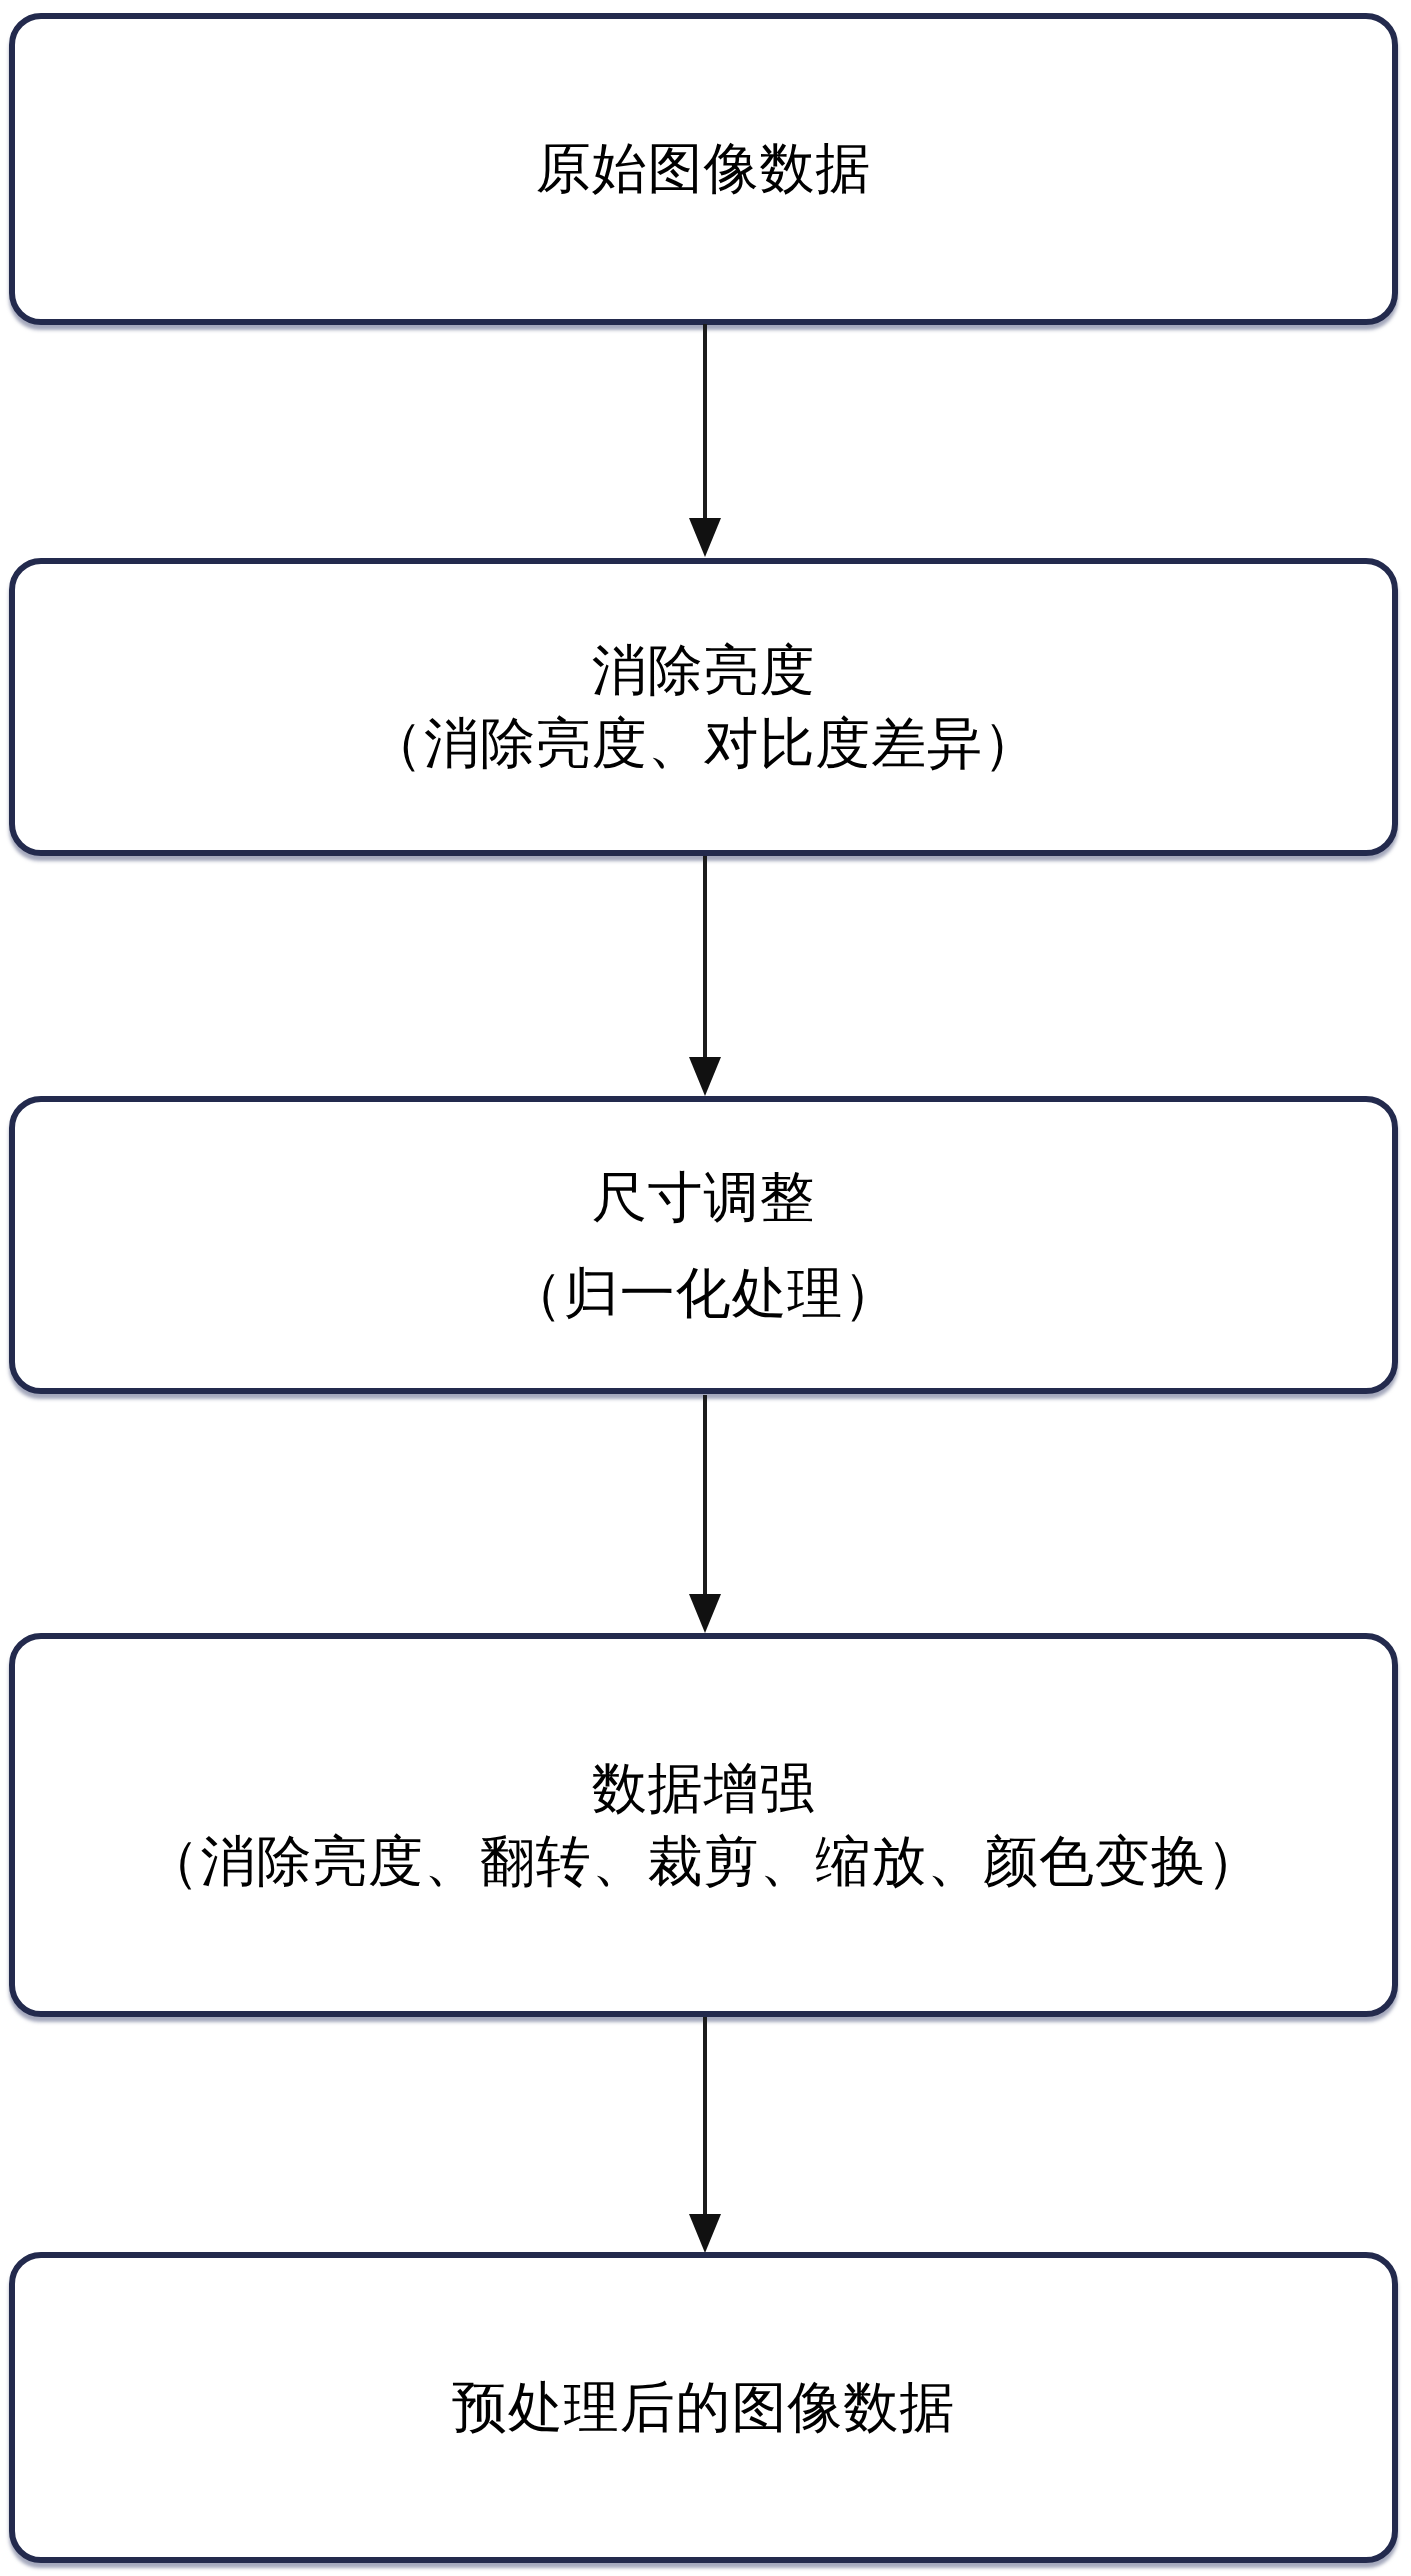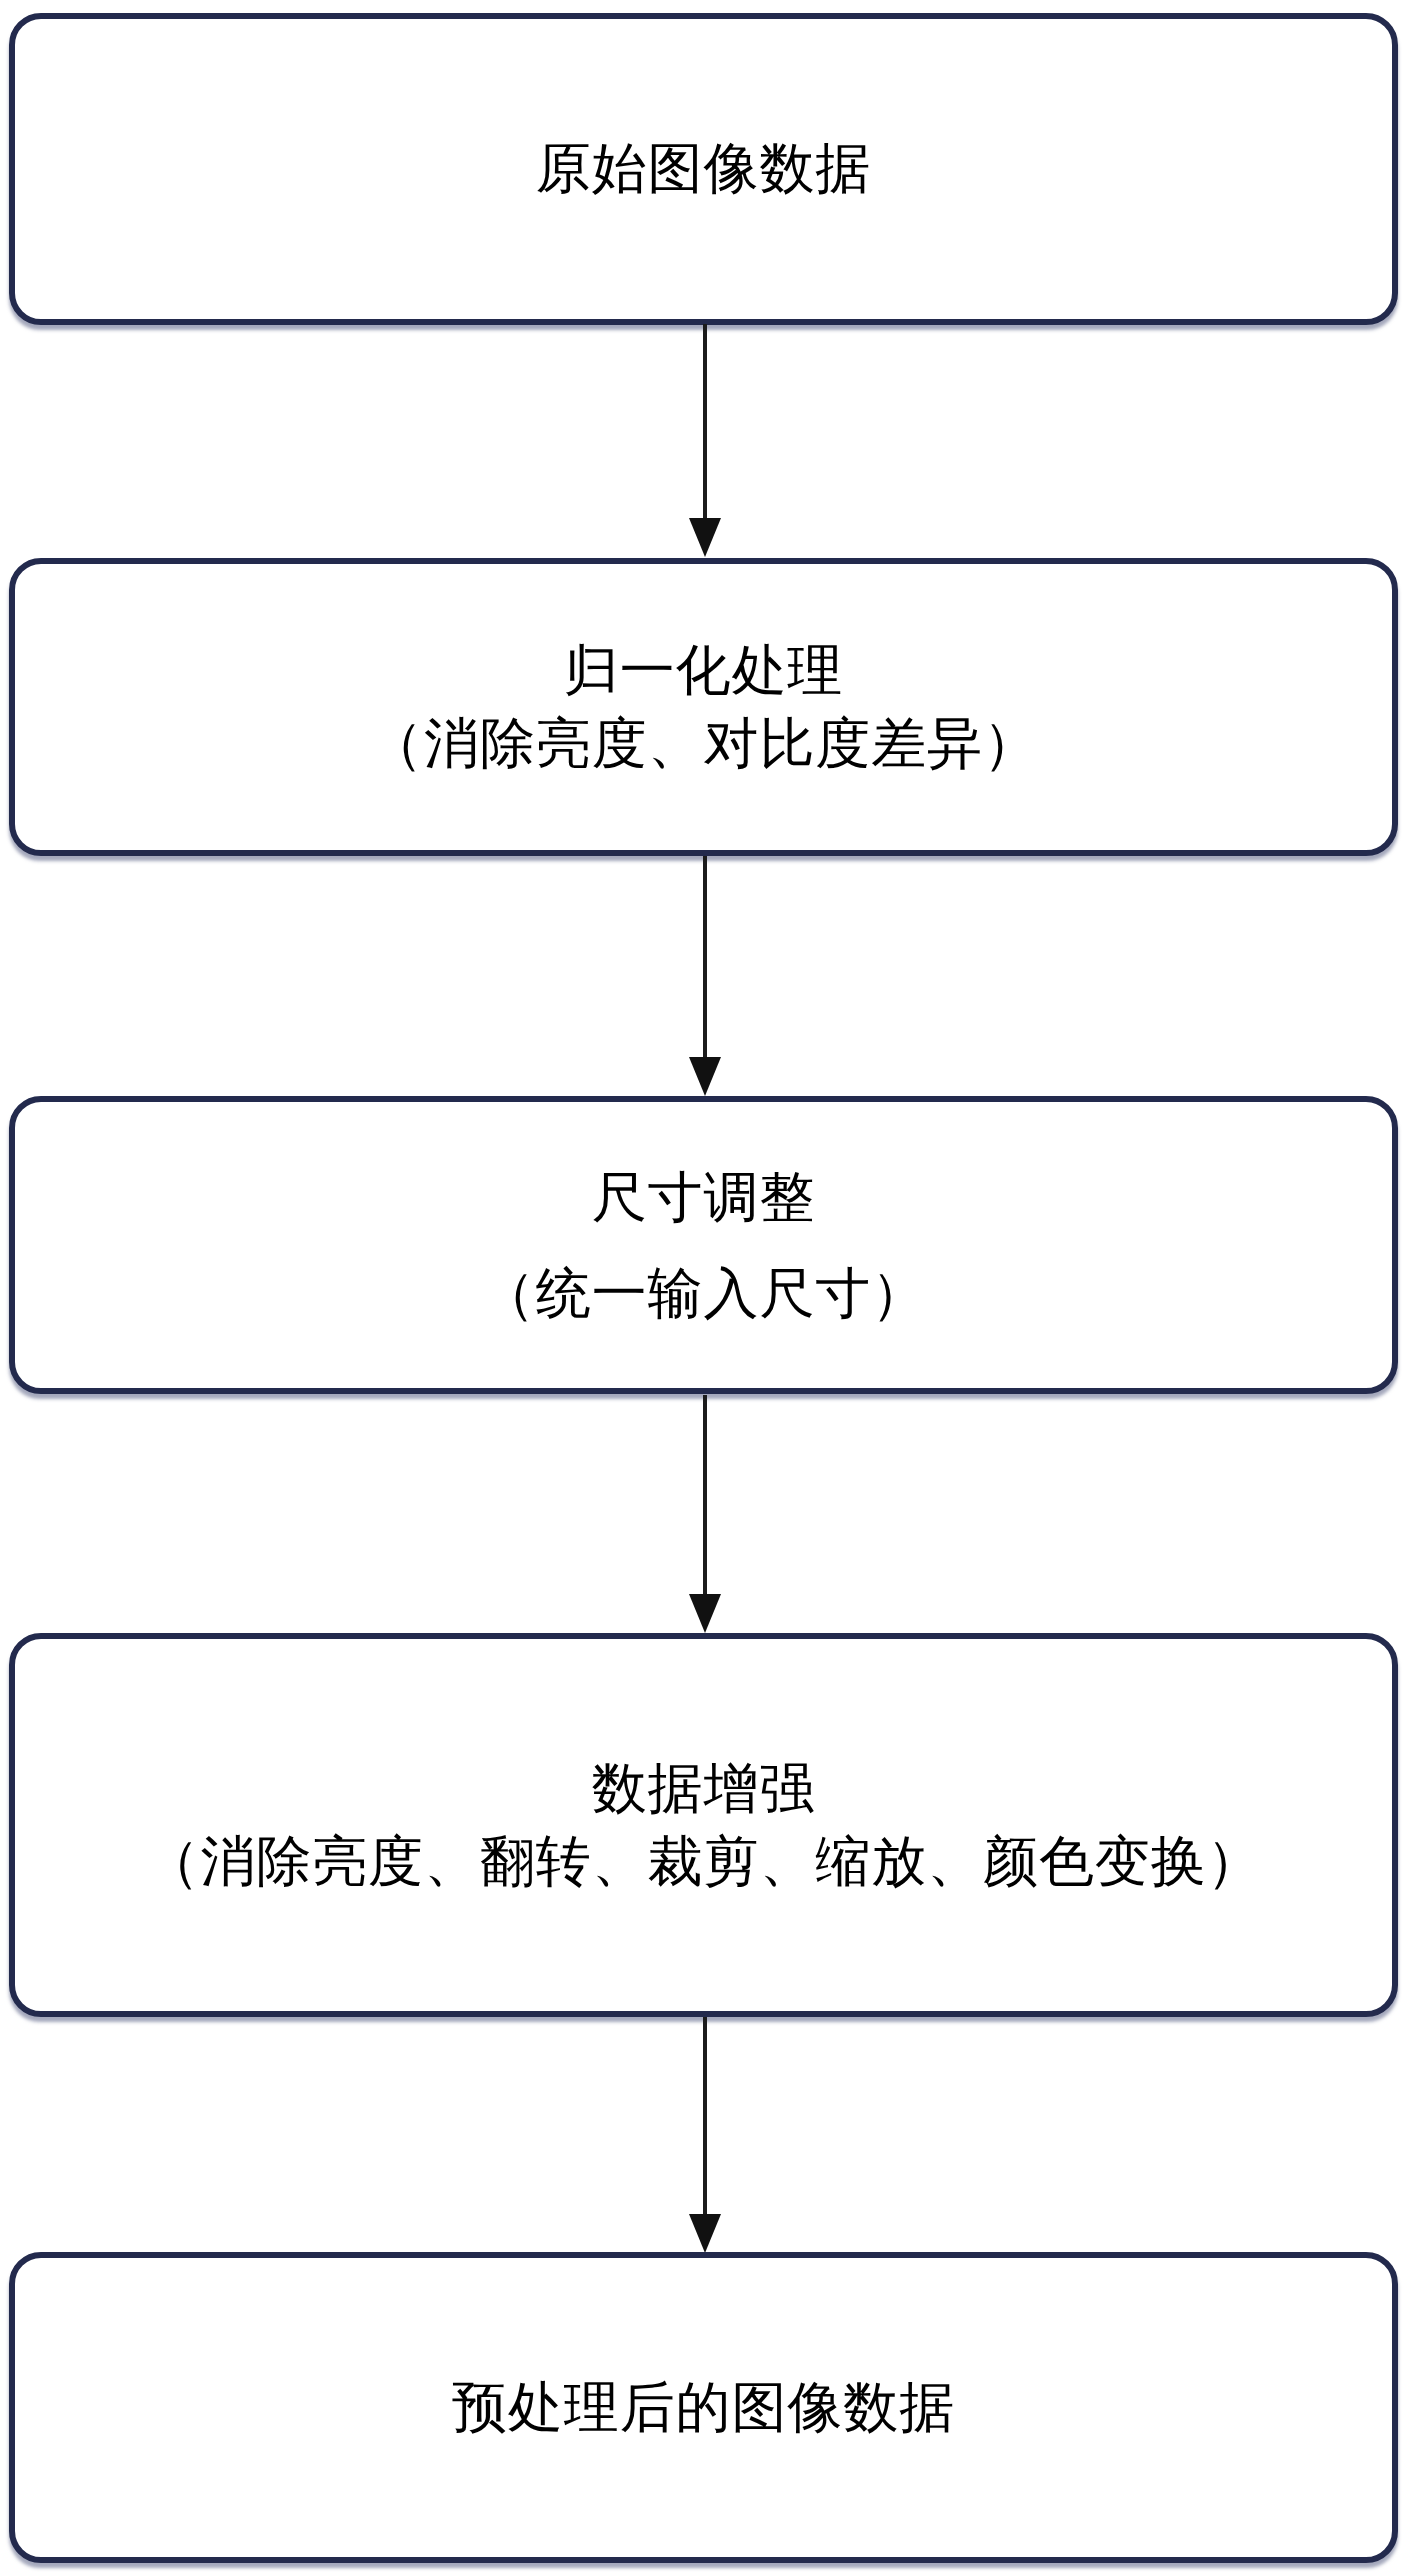--- a/index.html
+++ b/index.html
@@ -77,32 +77,32 @@
   <div class="flow-box box-1">
     <div class="line">原始图像数据</div>
   </div>
 
   <div class="arrow arrow-1">
     <div class="shaft"></div>
     <div class="head"></div>
   </div>
 
   <div class="flow-box box-2">
-    <div class="line">归一化处理</div>
+    <div class="line">消除亮度</div>
     <div class="line">（消除亮度、对比度差异）</div>
   </div>
 
   <div class="arrow arrow-2">
     <div class="shaft"></div>
     <div class="head"></div>
   </div>
 
   <div class="flow-box box-3">
     <div class="line">尺寸调整</div>
-    <div class="line">（统一输入尺寸）</div>
+    <div class="line">（归一化处理）</div>
   </div>
 
   <div class="arrow arrow-3">
     <div class="shaft"></div>
     <div class="head"></div>
   </div>
 
   <div class="flow-box box-4">
     <div class="line">数据增强</div>
     <div class="line">（消除亮度、翻转、裁剪、缩放、颜色变换）</div>

